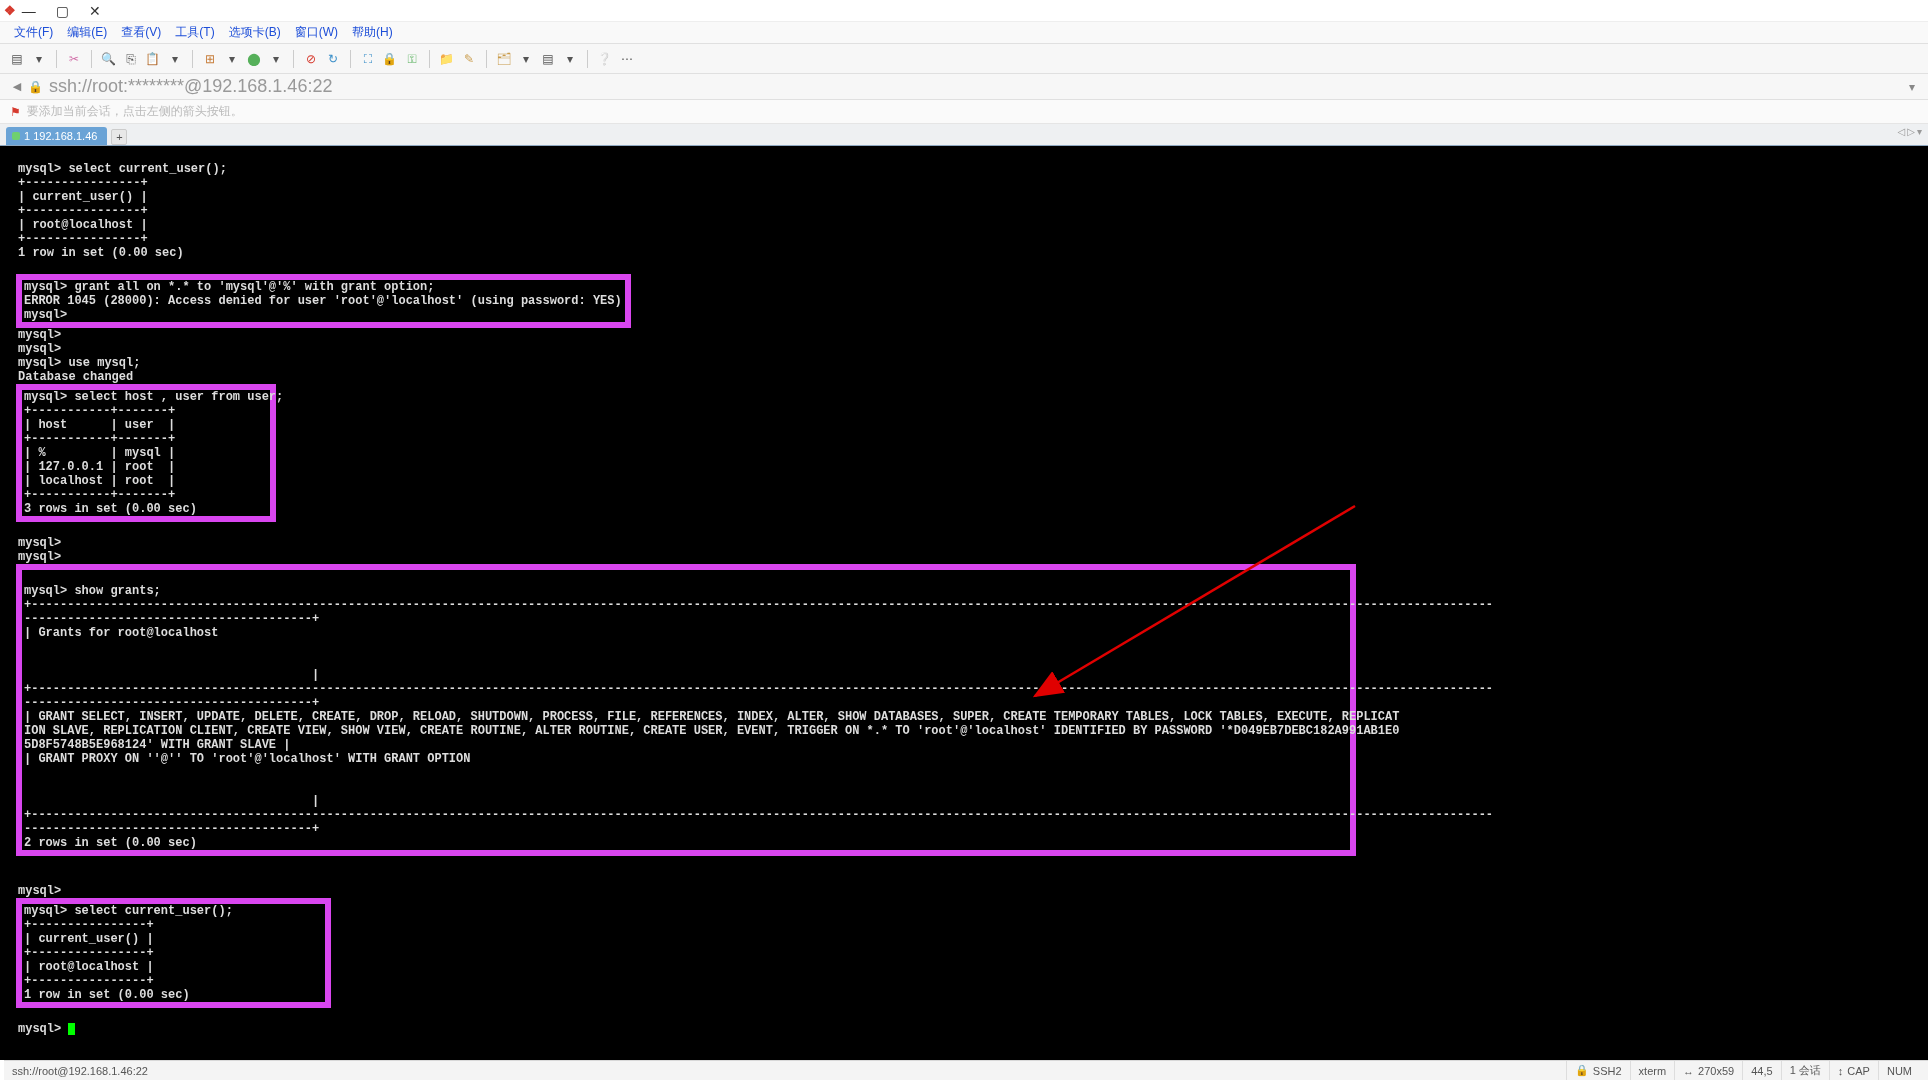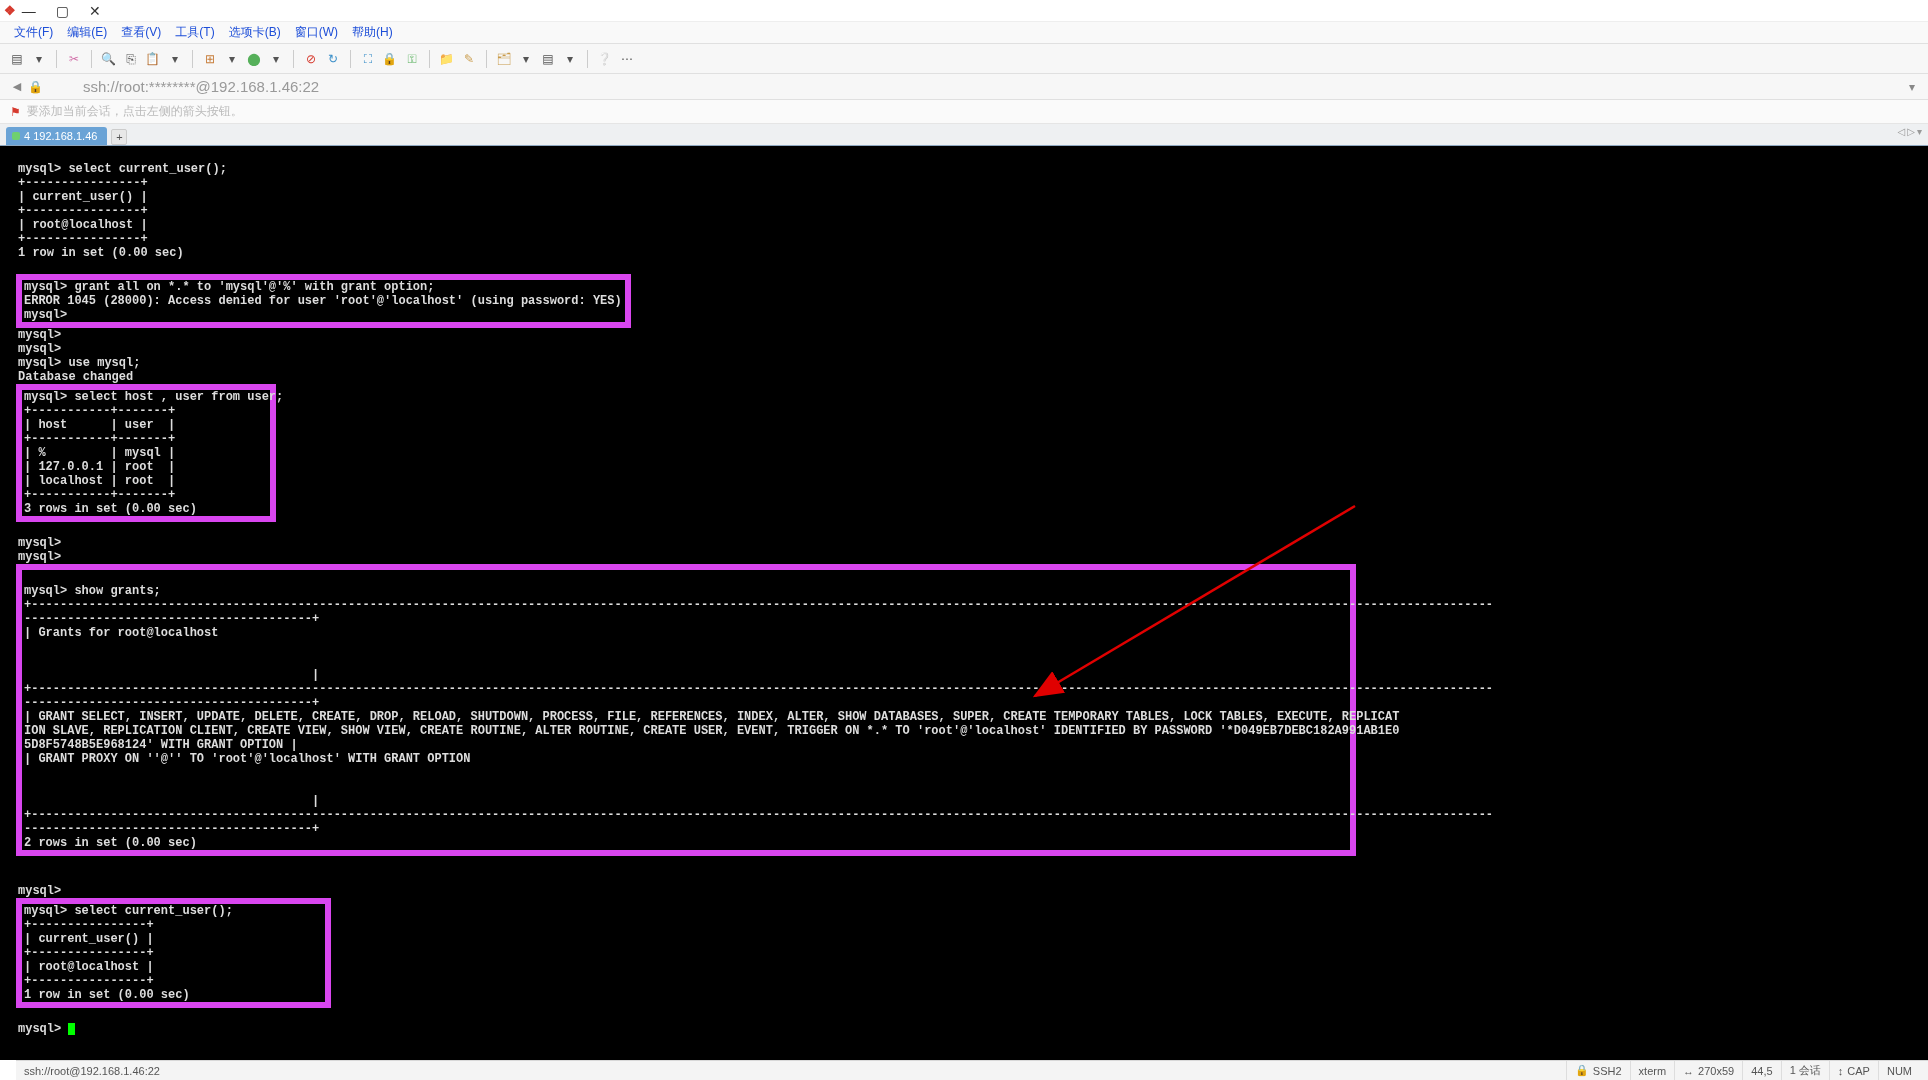--- a/index.html
+++ b/index.html
@@ -61,21 +61,21 @@
   display: flex;
   align-items: center;
   padding-left: 10px;
   border-bottom: 1px solid #e0e0e0;
 }
 .addr-arrow {
   width: 14px; height: 14px; display: inline-flex; align-items: center; justify-content: center;
   color: #888; font-size: 11px; margin-right: 4px;
 }
 .addr-lock { color: #d9a73e; margin-right: 6px; font-size: 12px; }
-.addr-text { color: #999; font-size: 15px; margin-left: 34px; }
+.addr-text { color: #999; font-size: 18px; }
 .addr-end {
   margin-left: auto; margin-right: 8px;
   width: 16px; height: 16px; color: #888;
   display: flex; align-items: center; justify-content: center;
 }
 .hintbar {
   height: 24px;
   background: #fafafa;
   display: flex;
   align-items: center;
@@ -142,21 +142,21 @@
 }
 .redbox.wide { display: block; }
 .cursor-block {
   display: inline-block;
   width: 7px; height: 12px;
   background: #0f0;
   vertical-align: middle;
 }
 .statusbar {
   position: absolute;
-  bottom: 0; left: 16px; right: 0;
+  bottom: 0; left: 4px; right: 0;
   height: 20px;
   background: #f4f4f4;
   border-top: 1px solid #d8d8d8;
   display: flex;
   align-items: center;
   font-size: 11px;
   color: #555;
   padding: 0 8px;
 }
 .statusbar .sb-left { flex: 1; }
@@ -241,21 +241,21 @@
 </div>
 
 <div class="hintbar">
   <span class="hint-flag">⚑</span>
   <span>要添加当前会话，点击左侧的箭头按钮。</span>
 </div>
 
 <div class="tabbar">
   <div class="sess-tab">
     <span class="sess-dot"></span>
-    <span>4 192.168.1.46</span>
+    <span>1 192.168.1.46</span>
   </div>
   <div class="tab-plus">+</div>
   <div class="tab-nav">
     <span>◁</span>
     <span>▷</span>
     <span>▾</span>
   </div>
 </div>
 
 <div class="terminal">
@@ -290,21 +290,21 @@
 <span class="ln">mysql&gt; show grants;</span>
 <span class="ln">+-----------------------------------------------------------------------------------------------------------------------------------------------------------------------------------------------------------</span>
 <span class="ln">----------------------------------------+</span>
 <span class="ln">| Grants for root@localhost</span>
 <br>
 <span class="ln">                                        |</span>
 <span class="ln">+-----------------------------------------------------------------------------------------------------------------------------------------------------------------------------------------------------------</span>
 <span class="ln">----------------------------------------+</span>
 <span class="ln">| GRANT SELECT, INSERT, UPDATE, DELETE, CREATE, DROP, RELOAD, SHUTDOWN, PROCESS, FILE, REFERENCES, INDEX, ALTER, SHOW DATABASES, SUPER, CREATE TEMPORARY TABLES, LOCK TABLES, EXECUTE, REPLICAT</span>
 <span class="ln">ION SLAVE, REPLICATION CLIENT, CREATE VIEW, SHOW VIEW, CREATE ROUTINE, ALTER ROUTINE, CREATE USER, EVENT, TRIGGER ON *.* TO 'root'@'localhost' IDENTIFIED BY PASSWORD '*D049EB7DEBC182A991AB1E0</span>
-<span class="ln">5D8F5748B5E968124' WITH GRANT OPTION |</span>
+<span class="ln">5D8F5748B5E968124' WITH GRANT SLAVE |</span>
 <span class="ln">| GRANT PROXY ON ''@'' TO 'root'@'localhost' WITH GRANT OPTION</span>
 <br>
 <span class="ln">                                        |</span>
 <span class="ln">+-----------------------------------------------------------------------------------------------------------------------------------------------------------------------------------------------------------</span>
 <span class="ln">----------------------------------------+</span>
 <span class="ln">2 rows in set (0.00 sec)</span>
 </div>
 <span class="ln">
 mysql&gt;</span>
 <div class="redbox" style="width:315px;"><span class="ln">mysql&gt; select current_user();

